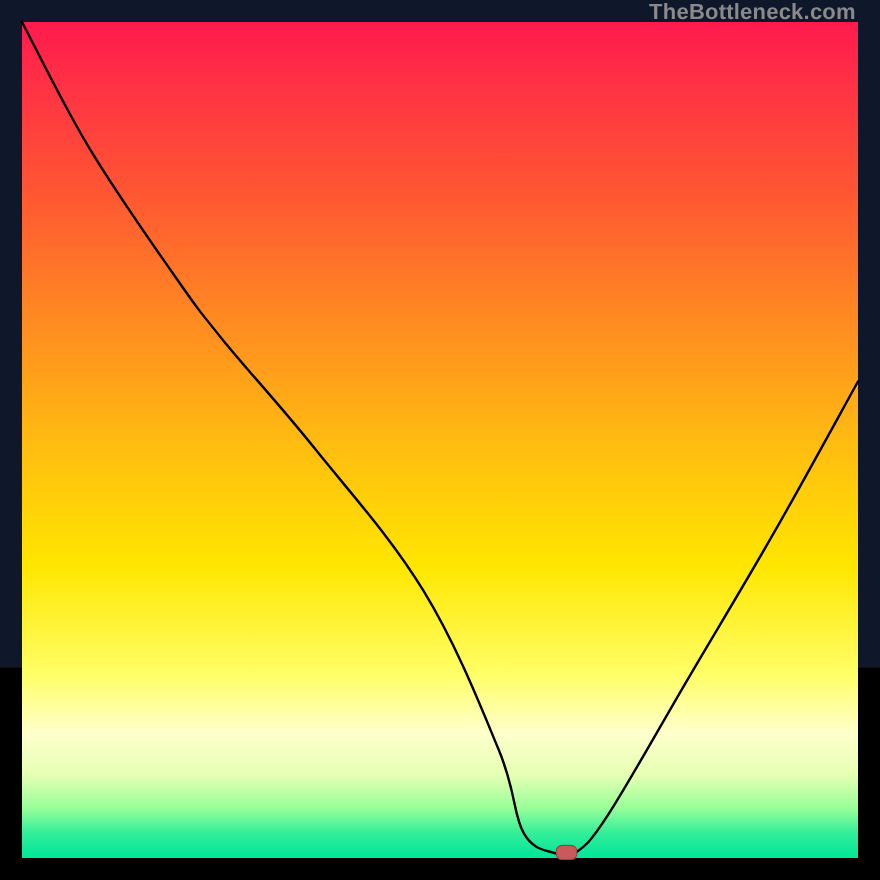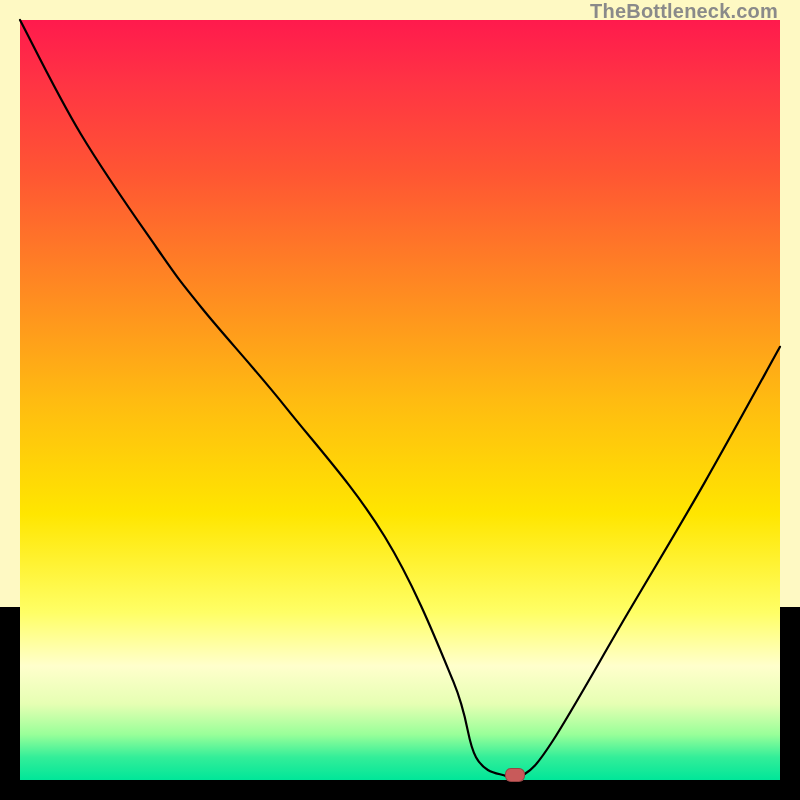--- a/index.html
+++ b/index.html
@@ -7,21 +7,21 @@
     padding: 0;
     background: #000000;
     width: 800px;
     height: 800px;
     overflow: hidden;
   }
   .container {
     position: relative;
     width: 800px;
     height: 607px;
-    background: #fef9c3;
+    background: #0f172a;
   }
   .plot-area {
     position: absolute;
     left: 20px;
     top: 20px;
     width: 760px;
     height: 760px;
     background: linear-gradient(to bottom,
       #ff1a4d 0%,
       #ff3344 8%,

